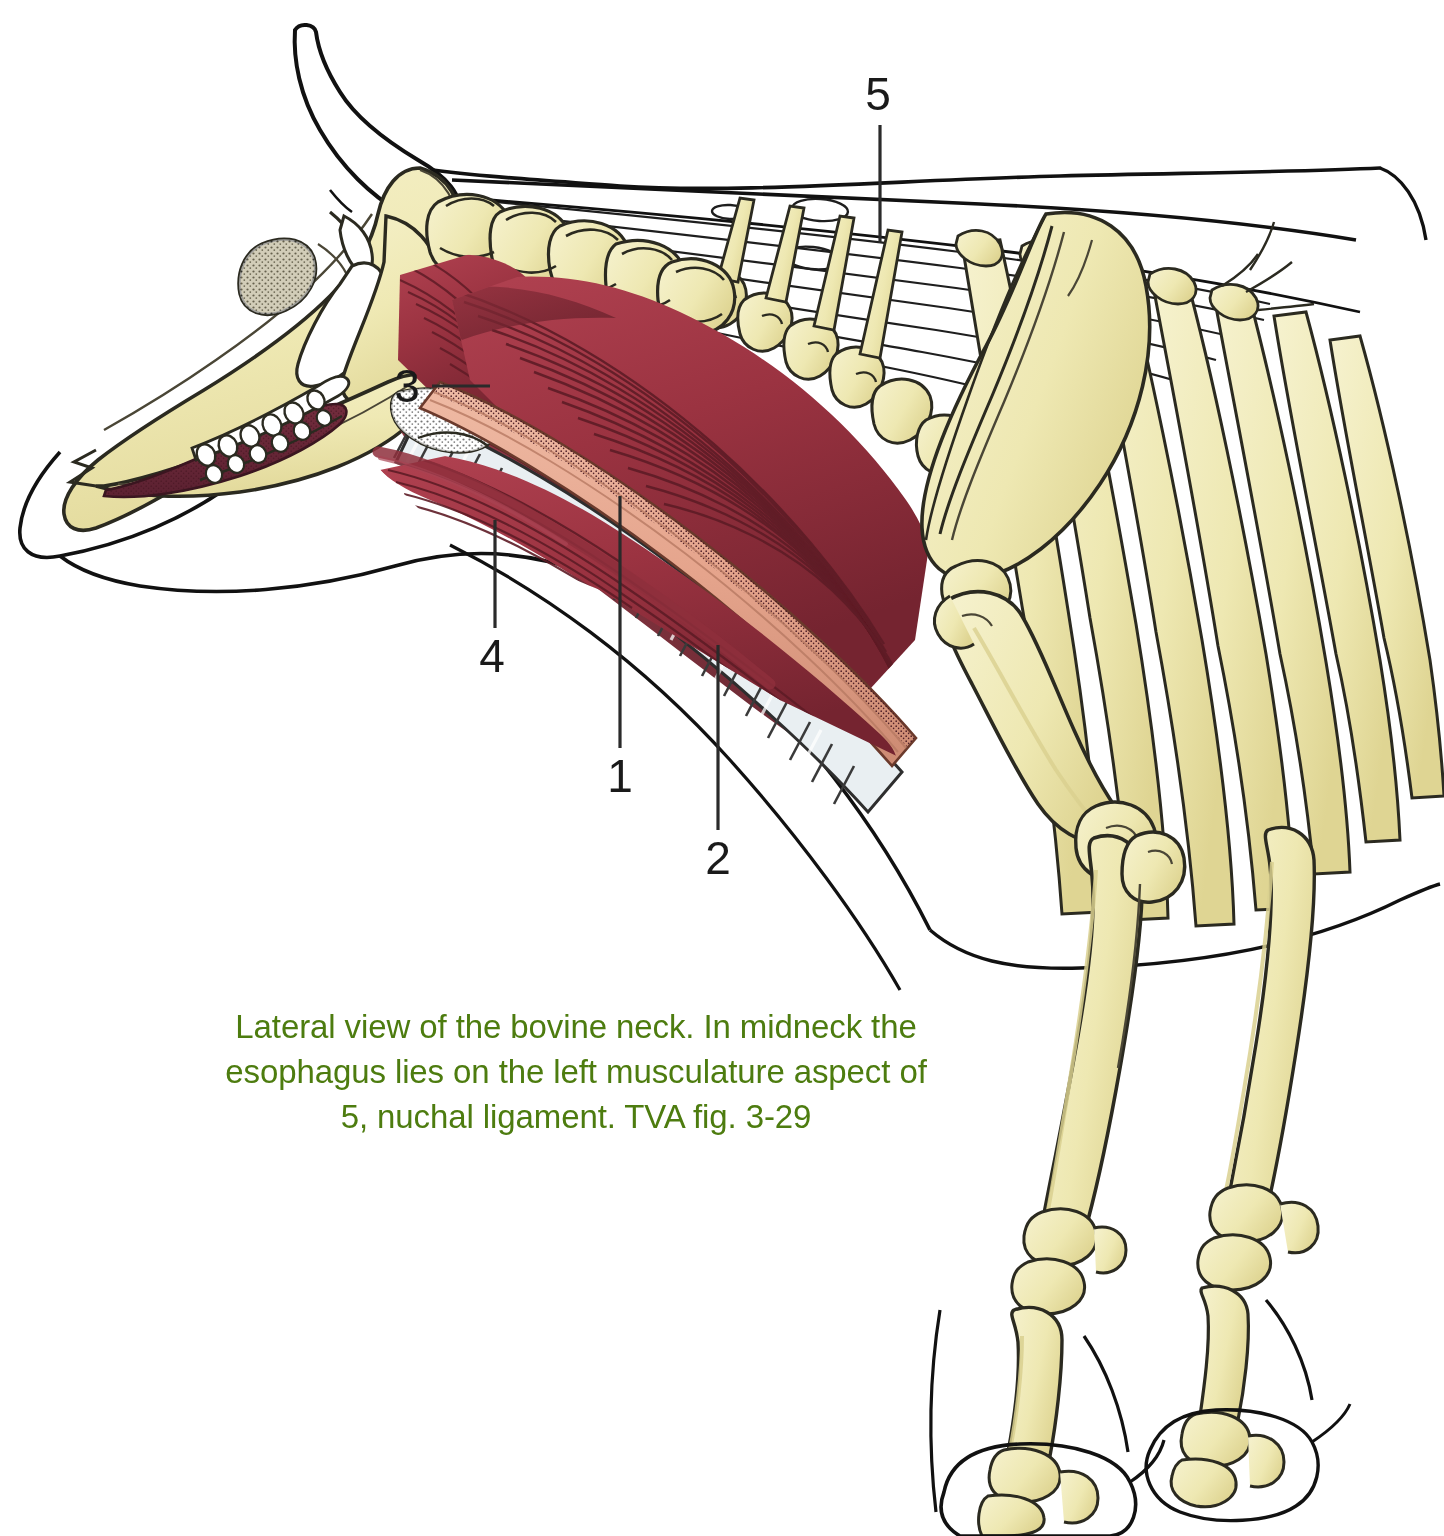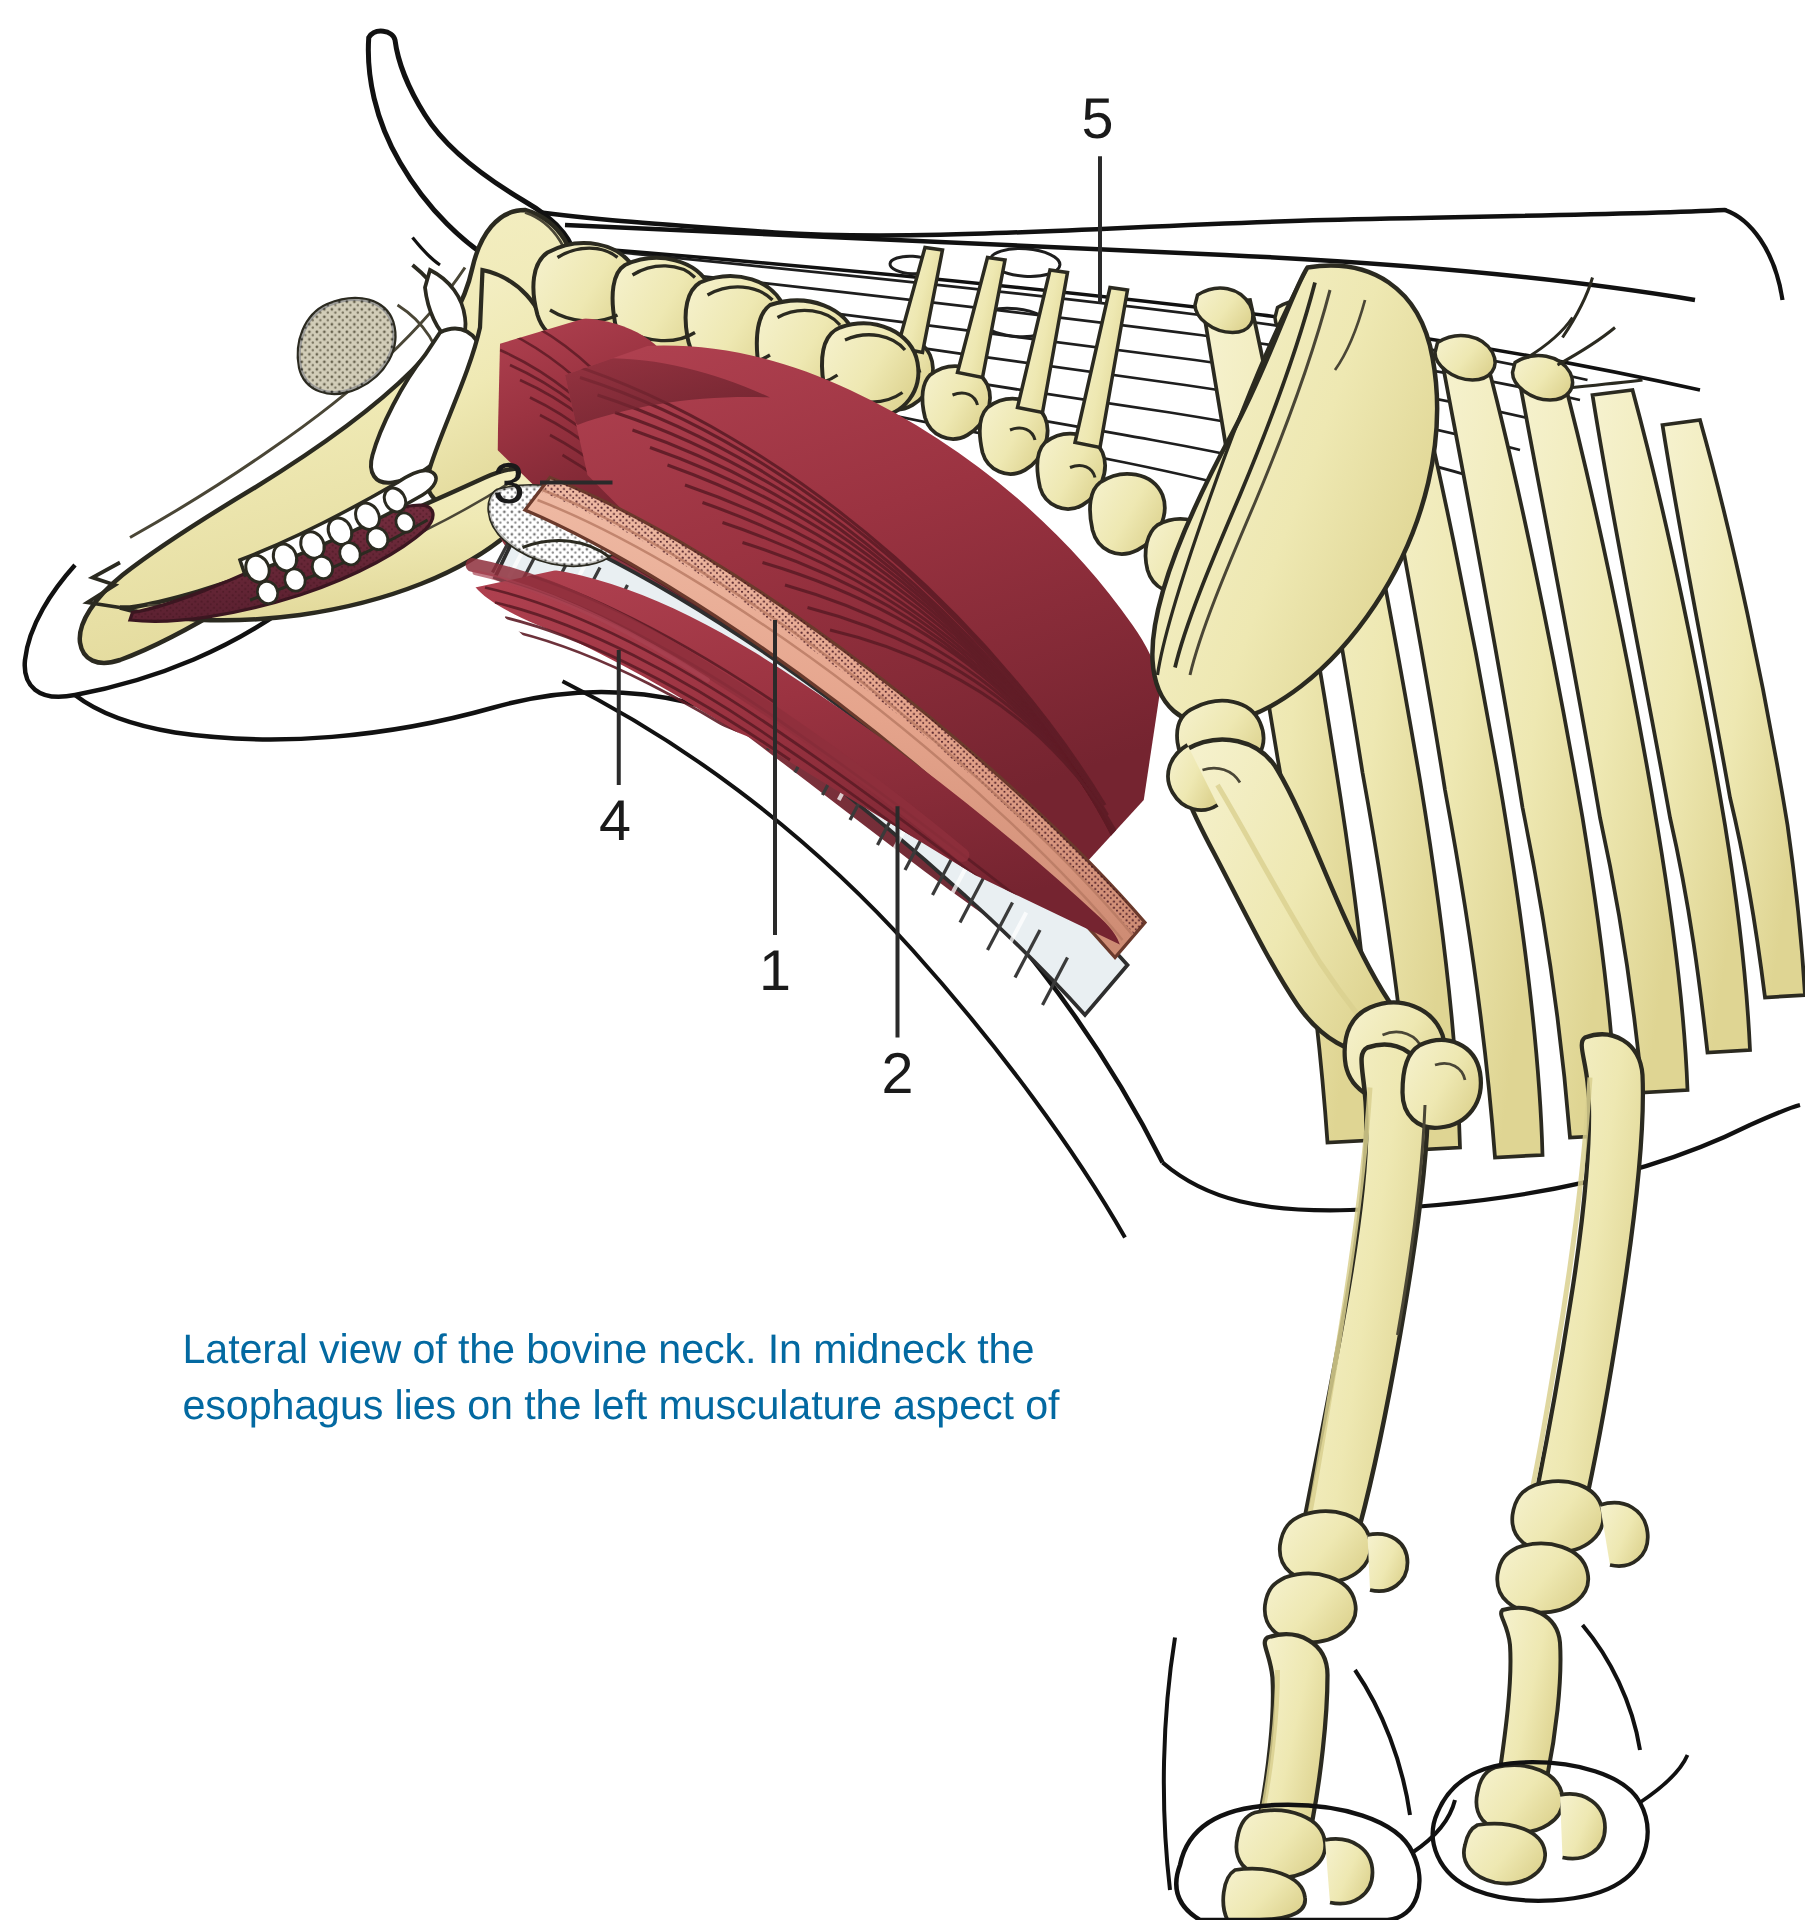--- a/index.html
+++ b/index.html
@@ -18,28 +18,29 @@
   #figure-svg {
     position: absolute;
     left: 0;
     top: 0;
     width: 1444px;
     height: 1536px;
   }
   .caption-block {
     position: absolute;
     left: 146px;
-    top: 1056px;
+    top: 1004px;
     width: 860px;
     font-family: "Liberation Sans", sans-serif;
     font-size: 33px;
     line-height: 45px;
-    color: #0369a1;
+    color: #4d7c0f;
     font-weight: 400;
     letter-spacing: -0.1px;
+    text-align: center;
   }
   .caption-line { display: block; white-space: pre; }
   .lbl {
     font-family: "Liberation Sans", sans-serif;
     font-size: 46px;
     fill: #1a1a1a;
     font-weight: 400;
   }
   .leader {
     stroke: #2a2a2a;
@@ -595,15 +596,16 @@
 
     <g>
       <line class="leader" x1="718" y1="645" x2="718" y2="830"></line>
       <text class="lbl" x="718" y="874" text-anchor="middle">2</text>
     </g>
   </svg>
 
   <div class="caption-block">
     <span class="caption-line">Lateral view of the bovine neck. In midneck the</span>
     <span class="caption-line">esophagus lies on the left musculature aspect of</span>
+    <span class="caption-line">5, nuchal ligament. TVA fig. 3-29</span>
   </div>
 
 </div>
 
 </body></html>

